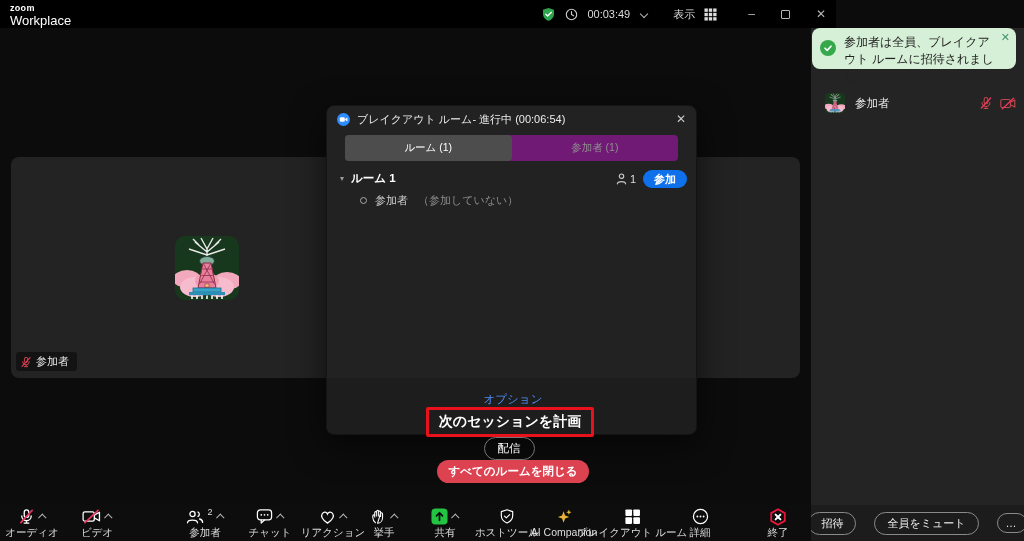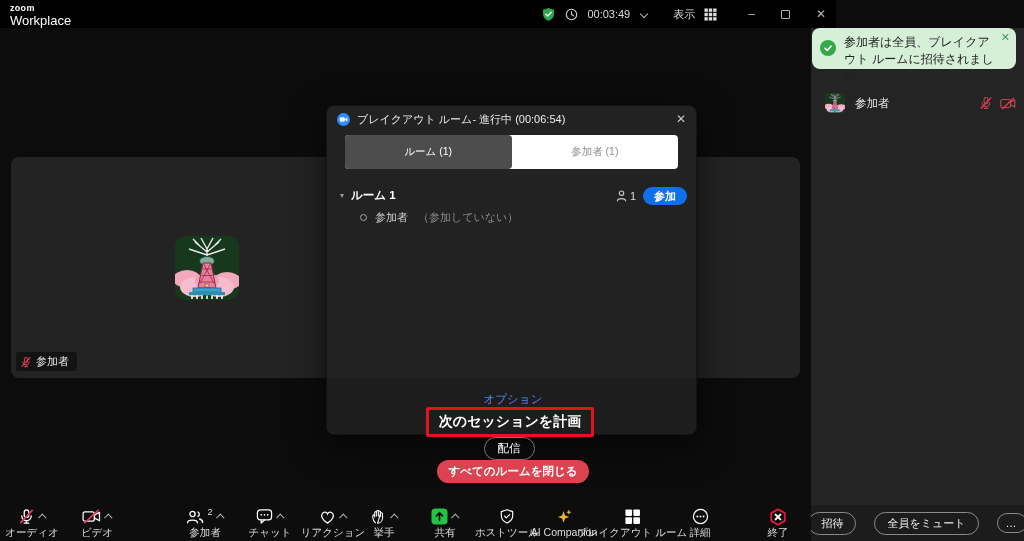--- a/index.html
+++ b/index.html
@@ -31,21 +31,21 @@
   .stage-label { position:absolute; left:5px; bottom:7px; display:flex; align-items:center; gap:4px;
     background:rgba(15,15,15,.78); border-radius:3px; padding:2px 8px 2px 4px; }
   .stage-label span { font-size:11px; color:#e8e8e8; }
 
   
   .dialog { position:absolute; left:326px; top:105px; width:371px; height:330px; background:#222;
     border-radius:8px; box-shadow:0 10px 34px rgba(0,0,0,.6); z-index:30; border:1px solid #141414; }
   .dlg-head { height:26px; display:flex; align-items:center; gap:7px; padding:0 10px; }
   .dlg-title { flex:1; font-size:11px; color:#ececec; }
   .dlg-close { font-size:12px; color:#c9c9c9; cursor:default; }
-  .dlg-tabs { margin:3px 18px 16px; height:34px; background:#ffffff; border-radius:4px; display:flex; }
+  .dlg-tabs { margin:3px 18px 7px; height:26px; background:#701a75; border-radius:4px; display:flex; }
   .dlg-tab { flex:1; display:flex; align-items:center; justify-content:center; font-size:10.5px; color:#8f8f8f; border-radius:4px; }
   .dlg-tab.active { background:#4d4d4d; color:#fff; }
   .room-row { display:flex; align-items:center; height:21px; padding:0 9px 0 13px; }
   .caret { font-size:8px; color:#9a9a9a; }
   .room-name { font-size:11.5px; font-weight:bold; color:#fff; margin-left:7px; flex:1; }
   .room-count { font-size:11px; color:#ddd; margin:0 7px 0 3px; }
   .join-btn { background:#0e71eb; color:#fff; font-size:11px; font-weight:600; border:none;
     border-radius:11px; padding:2px 11px; line-height:14px; cursor:pointer; }
   .member-row { display:flex; align-items:center; height:18px; padding-left:33px; margin-top:2px; }
   .ring { width:7px; height:7px; border:1.5px solid #a8a8a8; border-radius:50%; }

